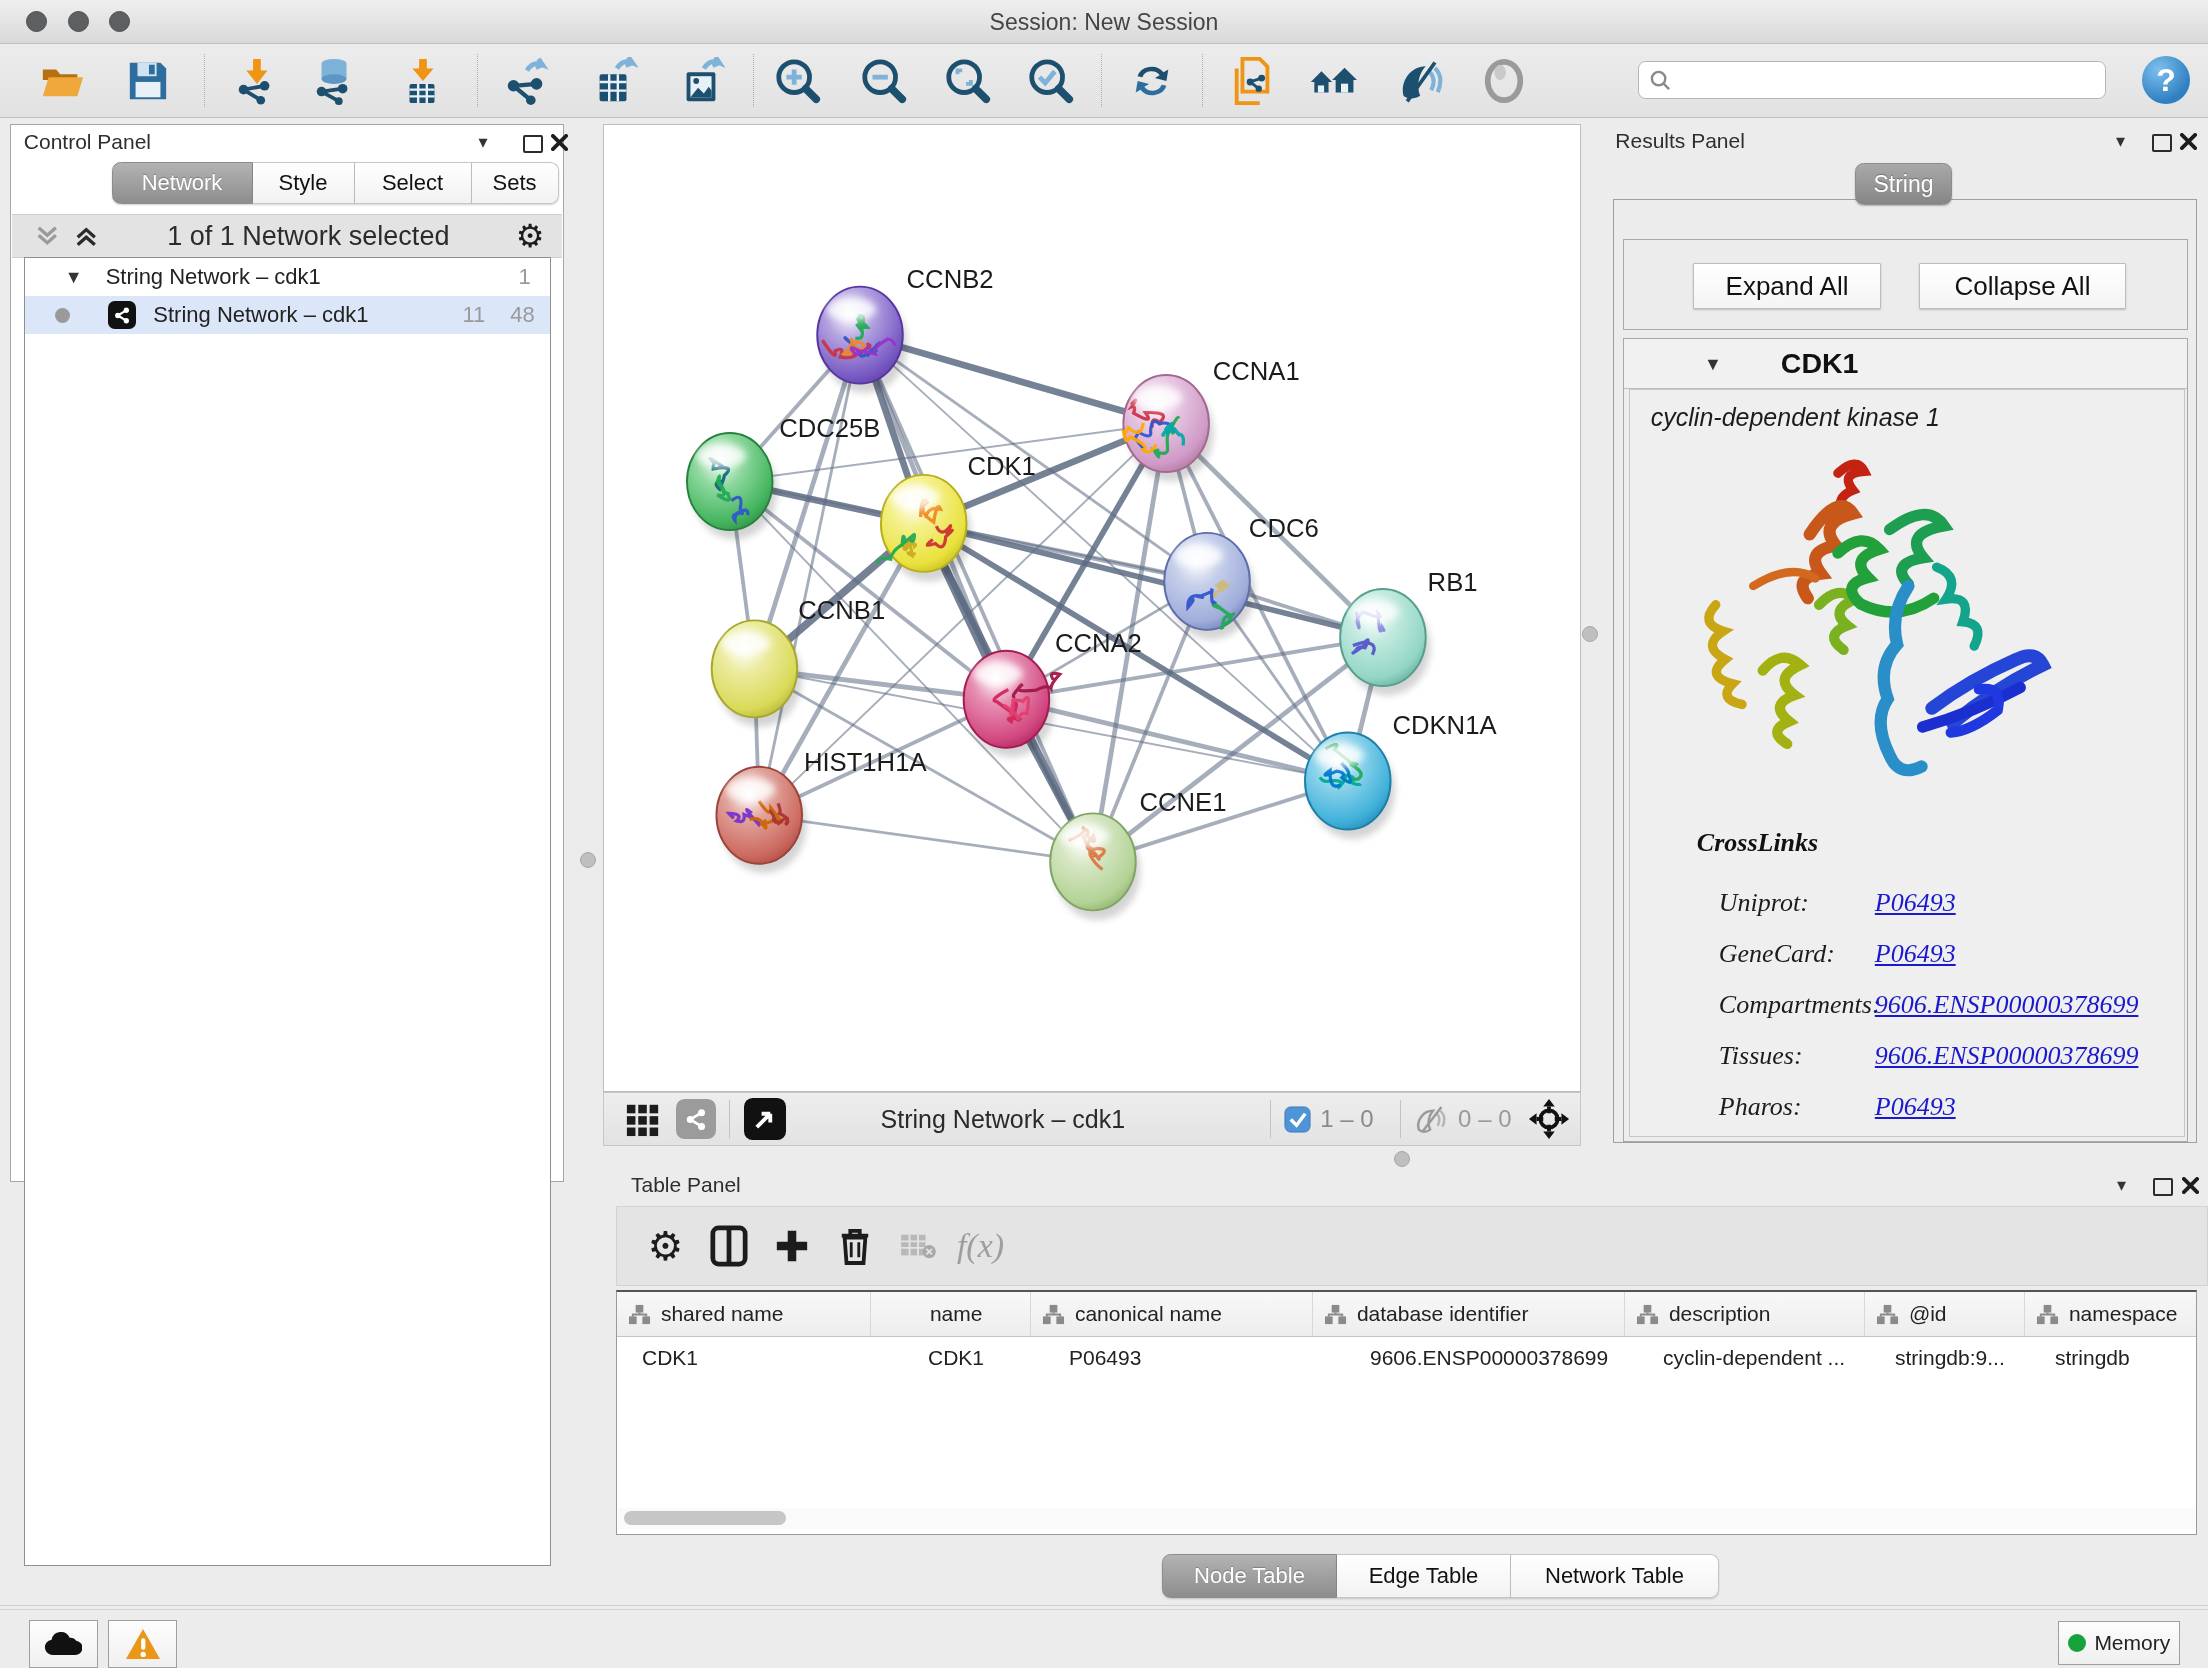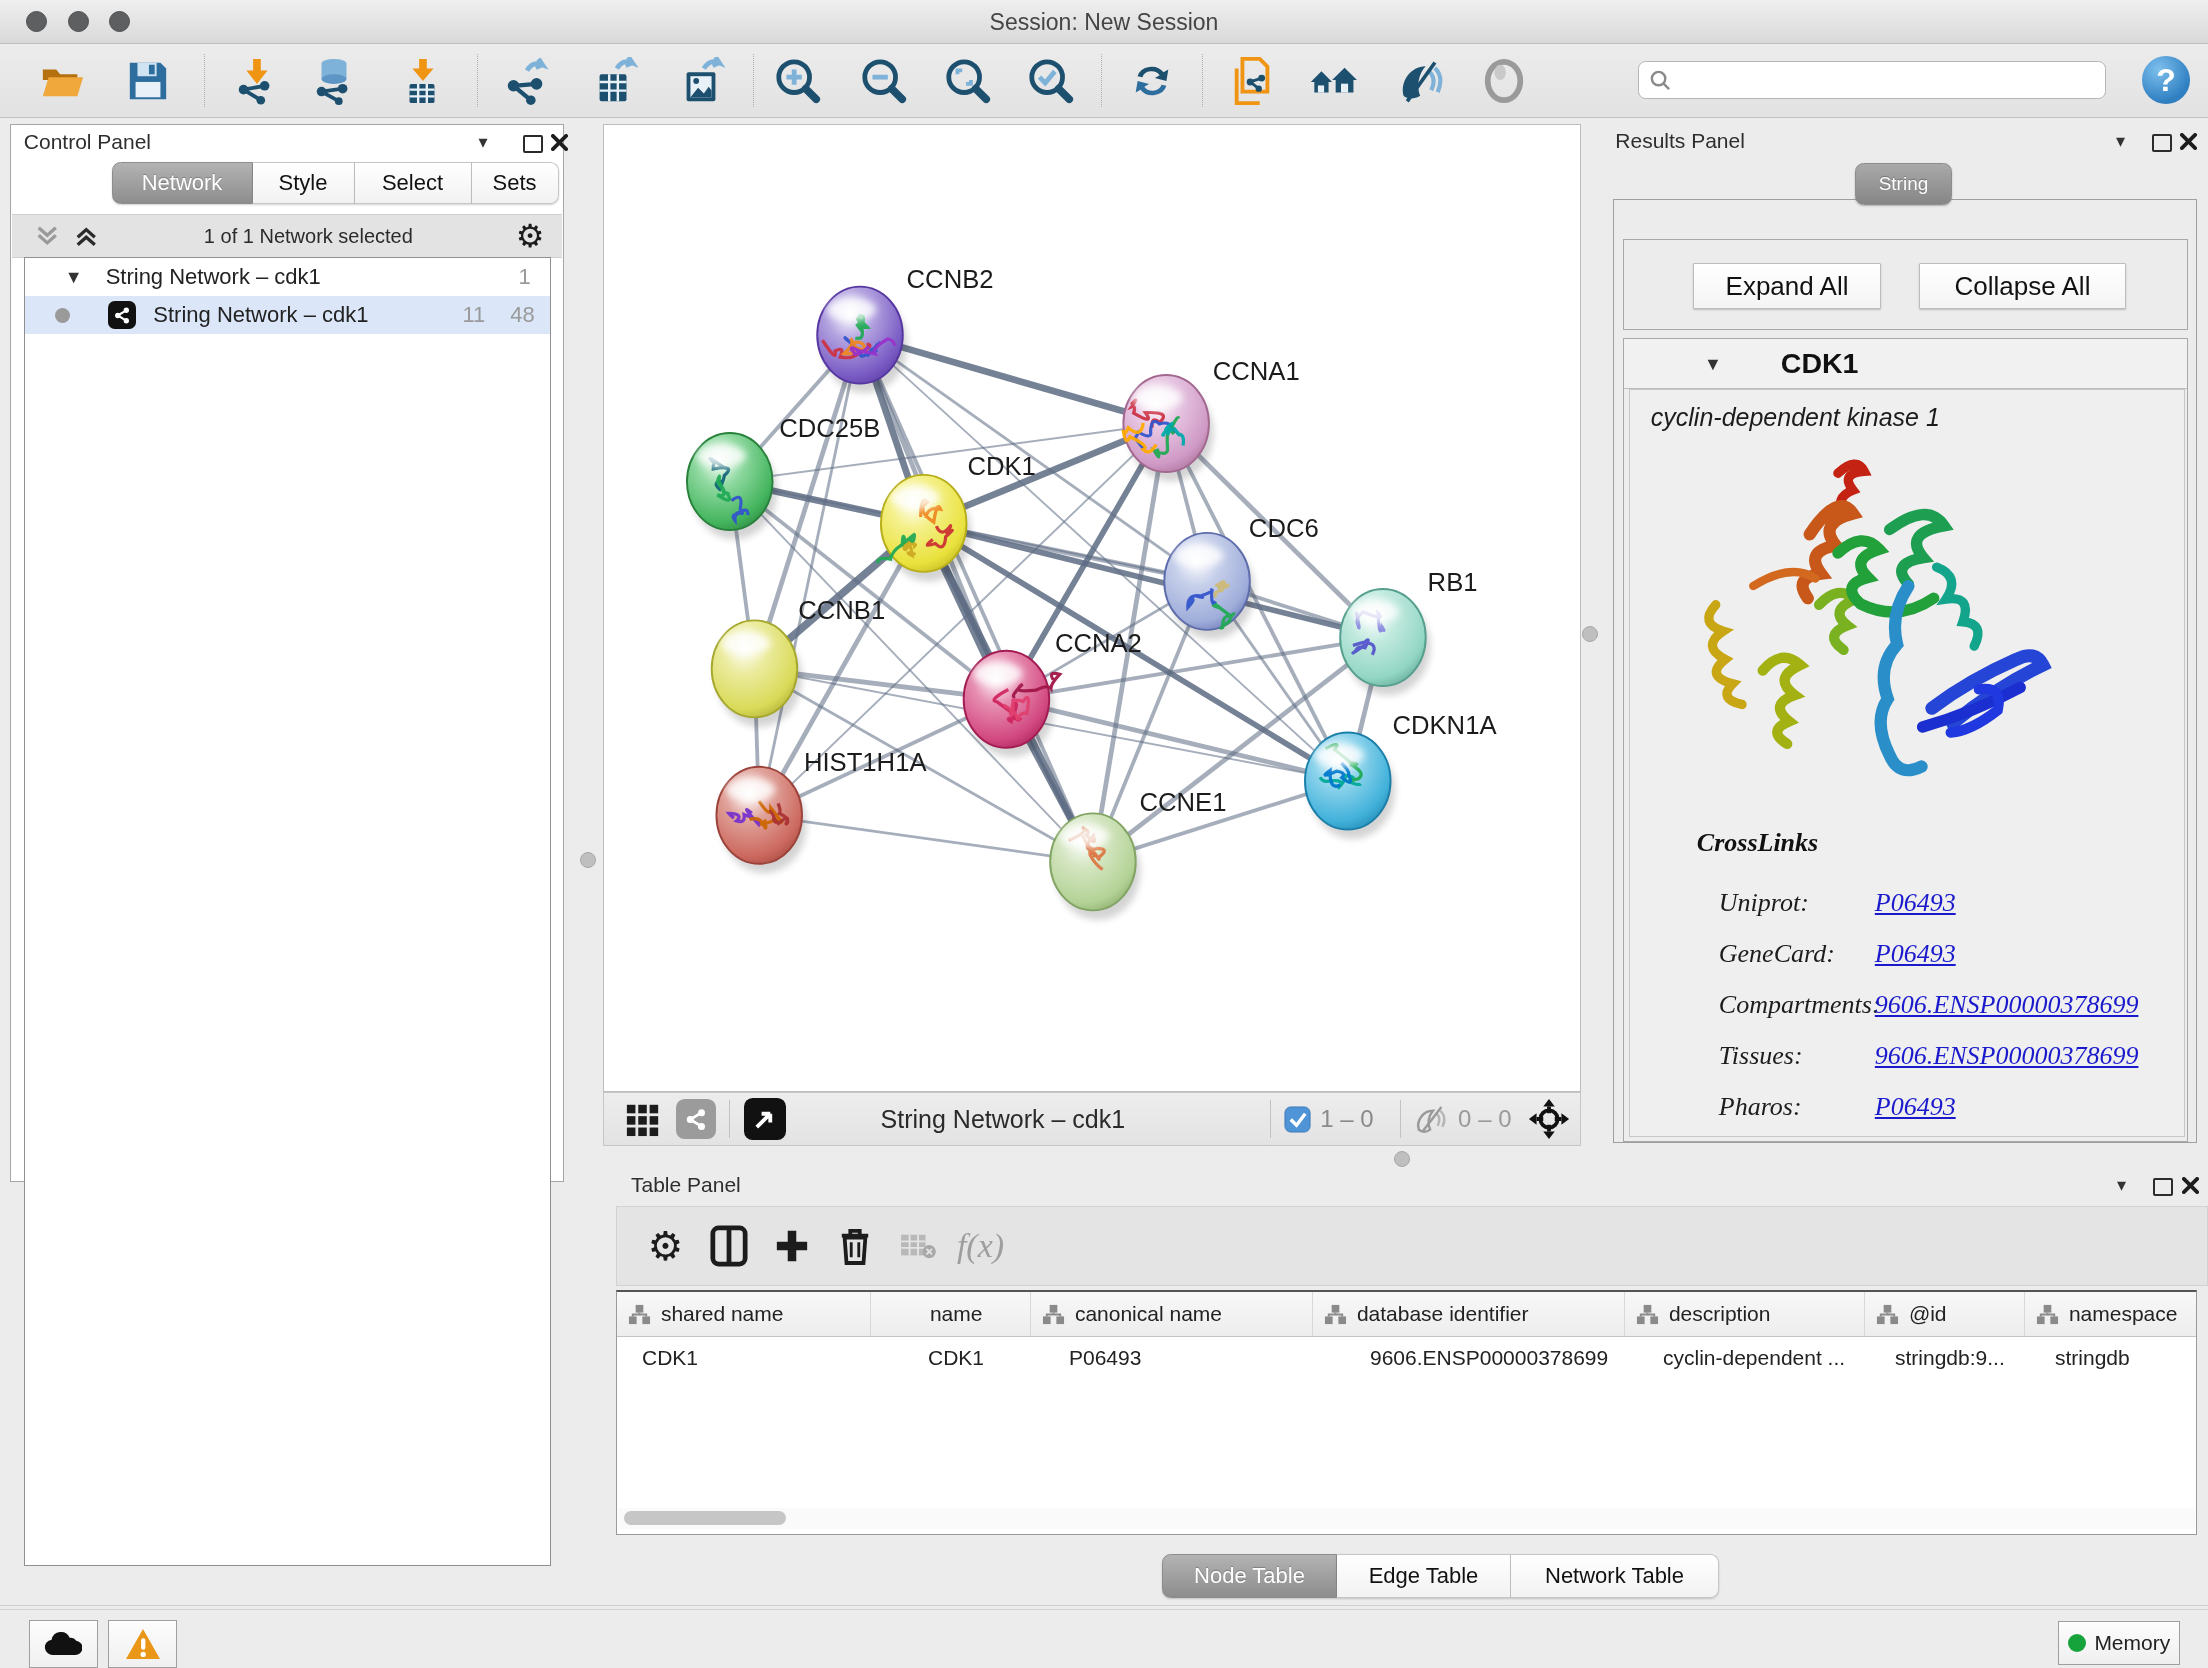--- a/index.html
+++ b/index.html
@@ -264,21 +264,21 @@
         <span>Sets</span>
       </div>
   </div>
   <div class="abs subhead">
     <svg width="28.5" height="28.5" style="margin-left:21px;" viewBox="0 0 30 30">
       <path d="M6 6 l9 8 9 -8 M6 14 l9 8 9 -8" stroke="#9a9a9a" stroke-width="3.5" fill="none"></path>
     </svg>
     <svg width="28.5" height="28.5" style="margin-left:11.4px;" viewBox="0 0 30 30">
       <path d="M6 24 l9 -8 9 8 M6 16 l9 -8 9 8" stroke="#2b2b2b" stroke-width="3.5" fill="none"></path>
     </svg>
-    <div style="flex:1;text-align:center;font-size:20px;color:#2b2b2b;">1 of 1 Network selected</div>
+    <div style="flex:1;text-align:center;font-size:27px;color:#2b2b2b;">1 of 1 Network selected</div>
     <span style="font-size:32px;color:#1c1c1c;margin-right:17px;line-height:1;">⚙</span>
   </div>
   <div class="abs treebox">
     <div class="trow">
       <span class="tri" style="margin-left:40px;">▼</span>
       <span style="margin-left:23px;">String Network – cdk1</span>
       <span class="gcount" style="margin-left:auto;margin-right:19px;">1</span>
     </div>
     <div class="trow sel">
       <span style="width:15px;height:15px;border-radius:50%;background:#9a9a9a;margin-left:30px;"></span>
@@ -580,21 +580,21 @@
     <span class="hic tri" style="left:514px;">▾</span>
     <span class="hic floatic" style="left:550px;top:9.5px;"></span>
     <svg class="hic" style="left:578px;top:8.6px;" width="17" height="17" viewBox="0 0 18 18">
       <path class="xic" d="M2 2 L16 16 M16 2 L2 16"></path>
     </svg>
   </div>
 </div>
 <div class="abs rsunken"></div>
 <div class="abs" style="left:1855px;top:163px;width:95px;height:40px;border-radius:8.6px;
      background:linear-gradient(#a9a9a9,#868686);border:1px solid #8d8d8d;display:flex;align-items:center;justify-content:center;
-     color:#fff;font-size:19px;text-shadow:0 -1px 1px rgba(0,0,0,.3);box-shadow:0 1px 1.9px rgba(0,0,0,.25);">
+     color:#fff;font-size:23px;text-shadow:0 -1px 1px rgba(0,0,0,.3);box-shadow:0 1px 1.9px rgba(0,0,0,.25);">
   <span>String</span>
 </div>
 <div class="abs rband"></div>
 <div class="abs rbtn" style="left:1693px;top:263px;width:186px;">
   <span>Expand All</span>
 </div>
 <div class="abs rbtn" style="left:1919px;top:263px;width:205px;">
   <span>Collapse All</span>
 </div>
 <div class="abs rsection">

